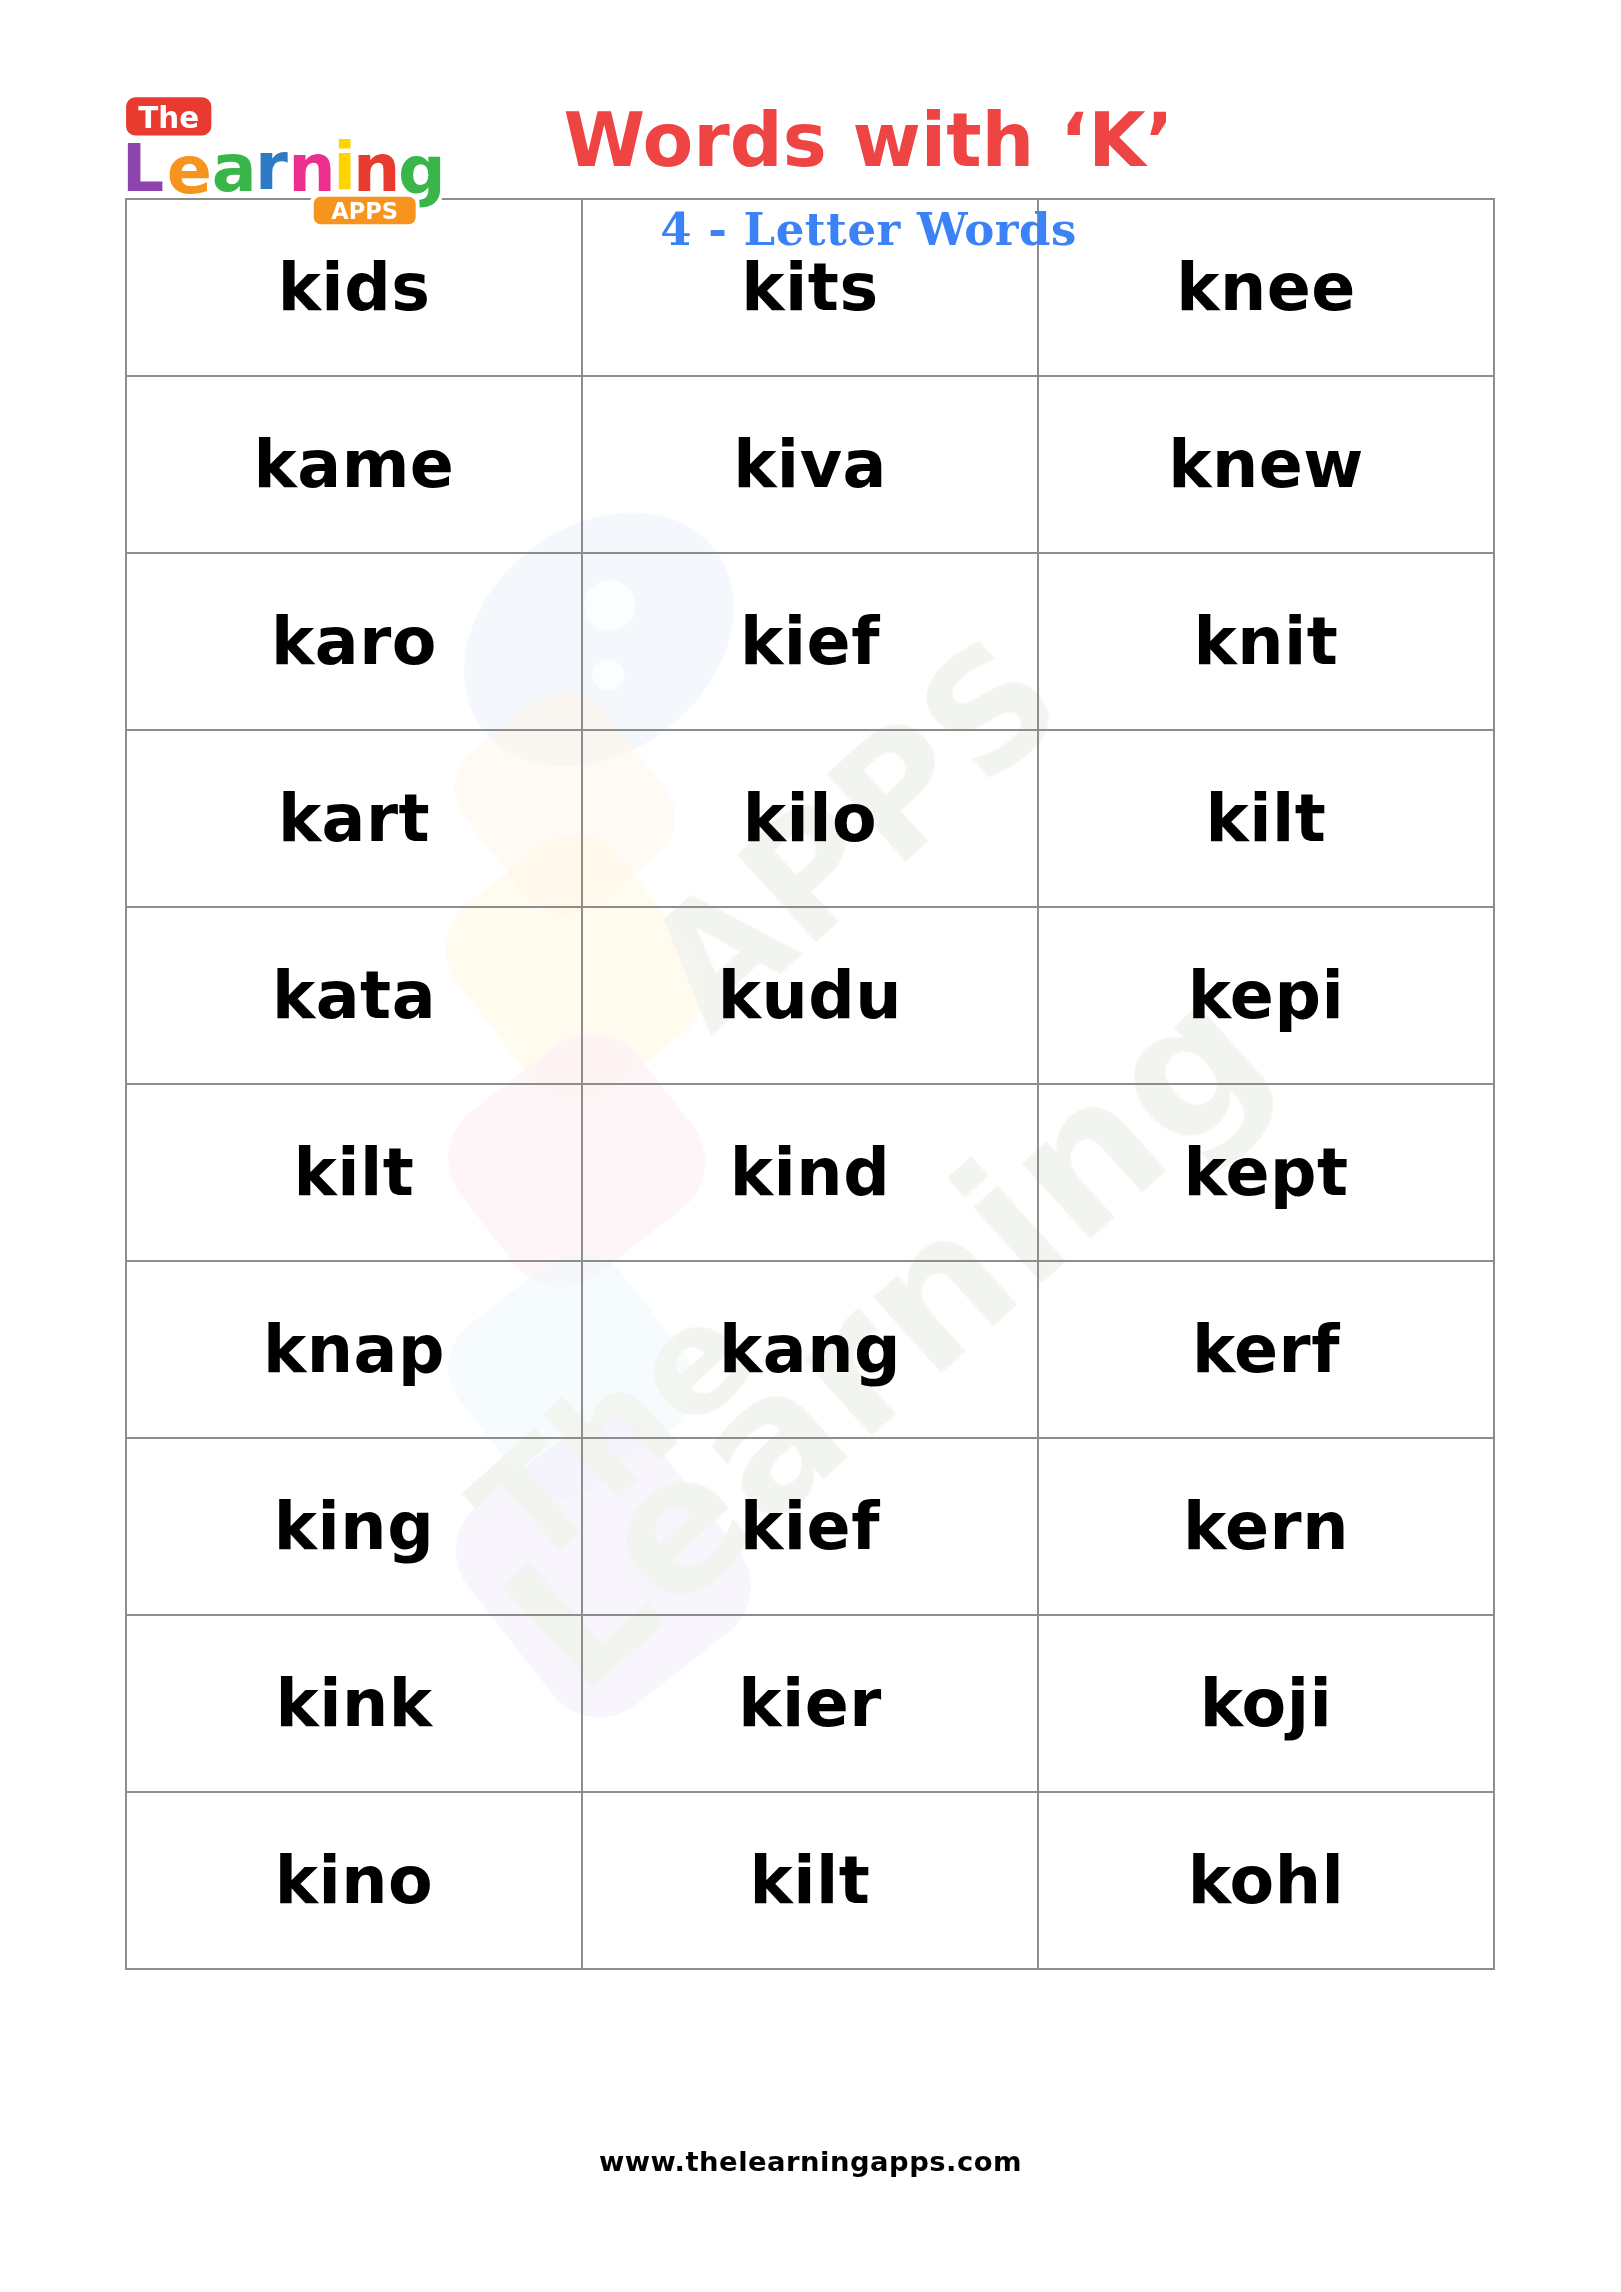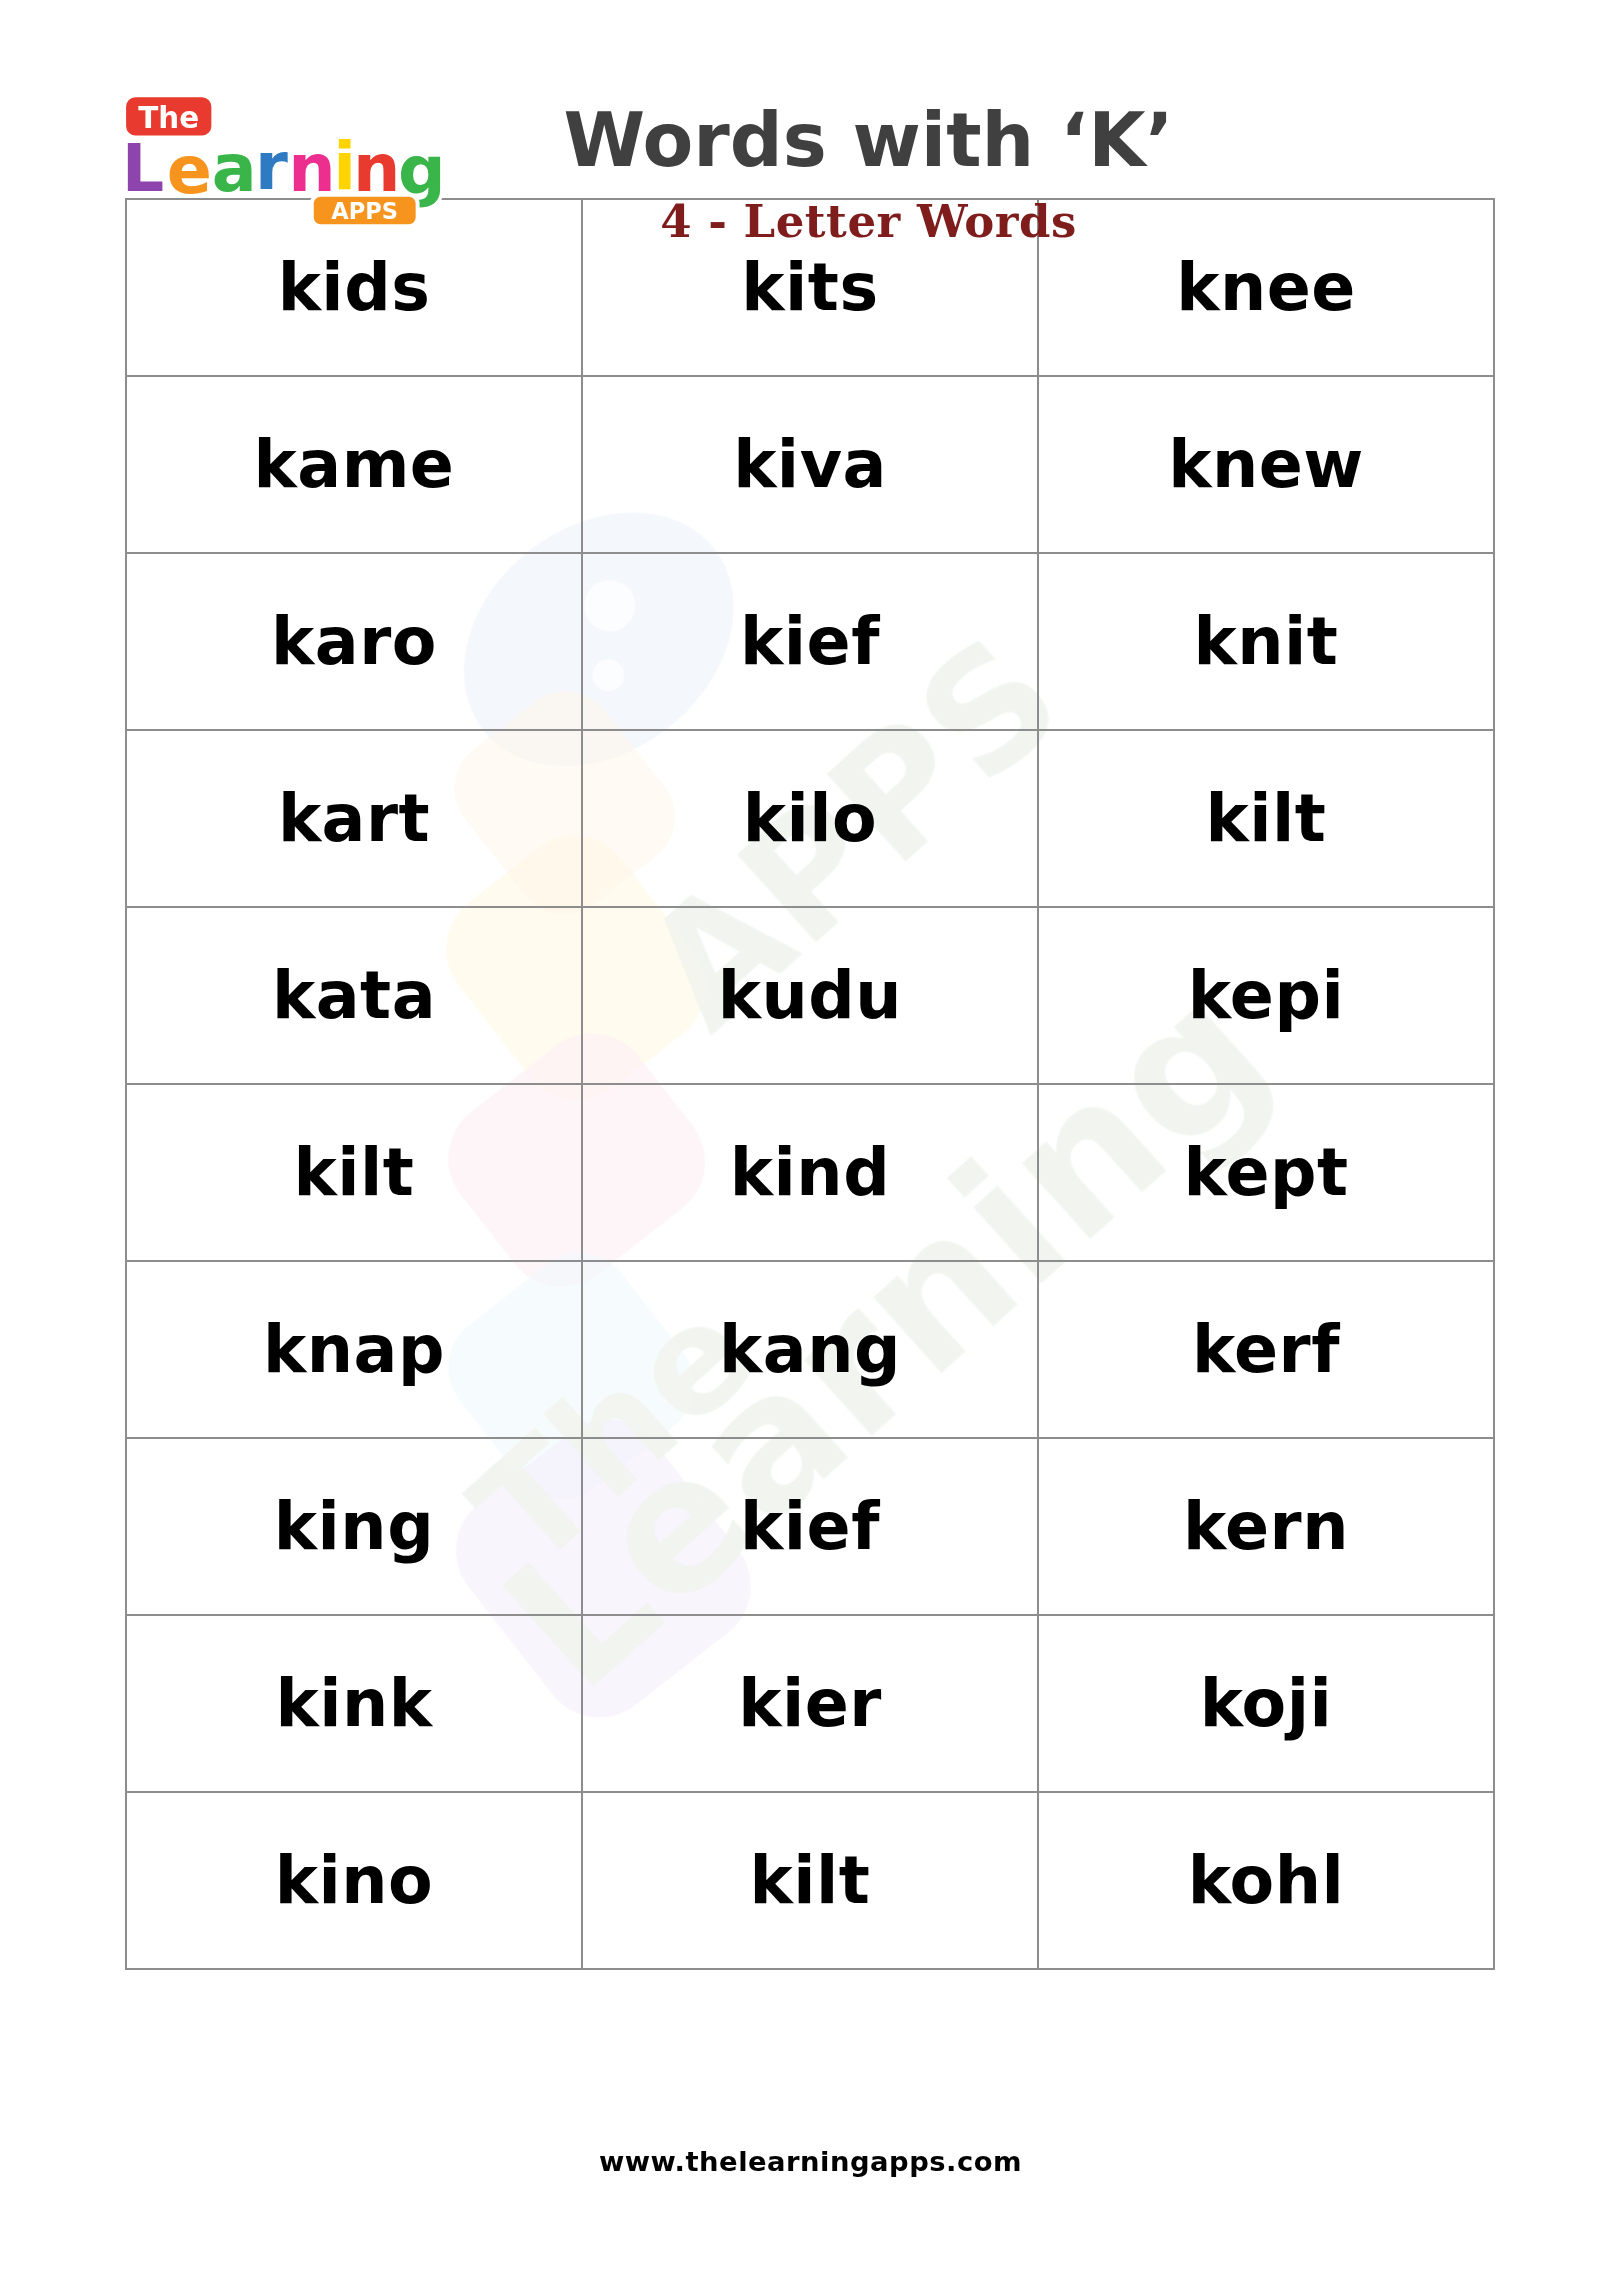--- a/index.html
+++ b/index.html
@@ -61,29 +61,29 @@
     flex: 1;
     text-align: center;
     margin-left: -294px;
     margin-right: 88px;
   }
   .title {
     font-family: "DejaVu Sans", sans-serif;
     font-weight: bold;
     font-size: 74px;
     line-height: 1.0;
-    color: #404040;
+    color: #ef4444;
     letter-spacing: 0px;
   }
   .subtitle {
     font-family: "DejaVu Serif", serif;
     font-weight: bold;
     font-size: 45px;
-    color: #7f1d1d;
-    margin-top: 18px;
+    color: #3b82f6;
+    margin-top: 26px;
     letter-spacing: 0.5px;
   }
 
   
   .table-wrap {
     position: relative;
     z-index: 2;
     margin: 41px 125px 0 125px;
   }
   table.words {

